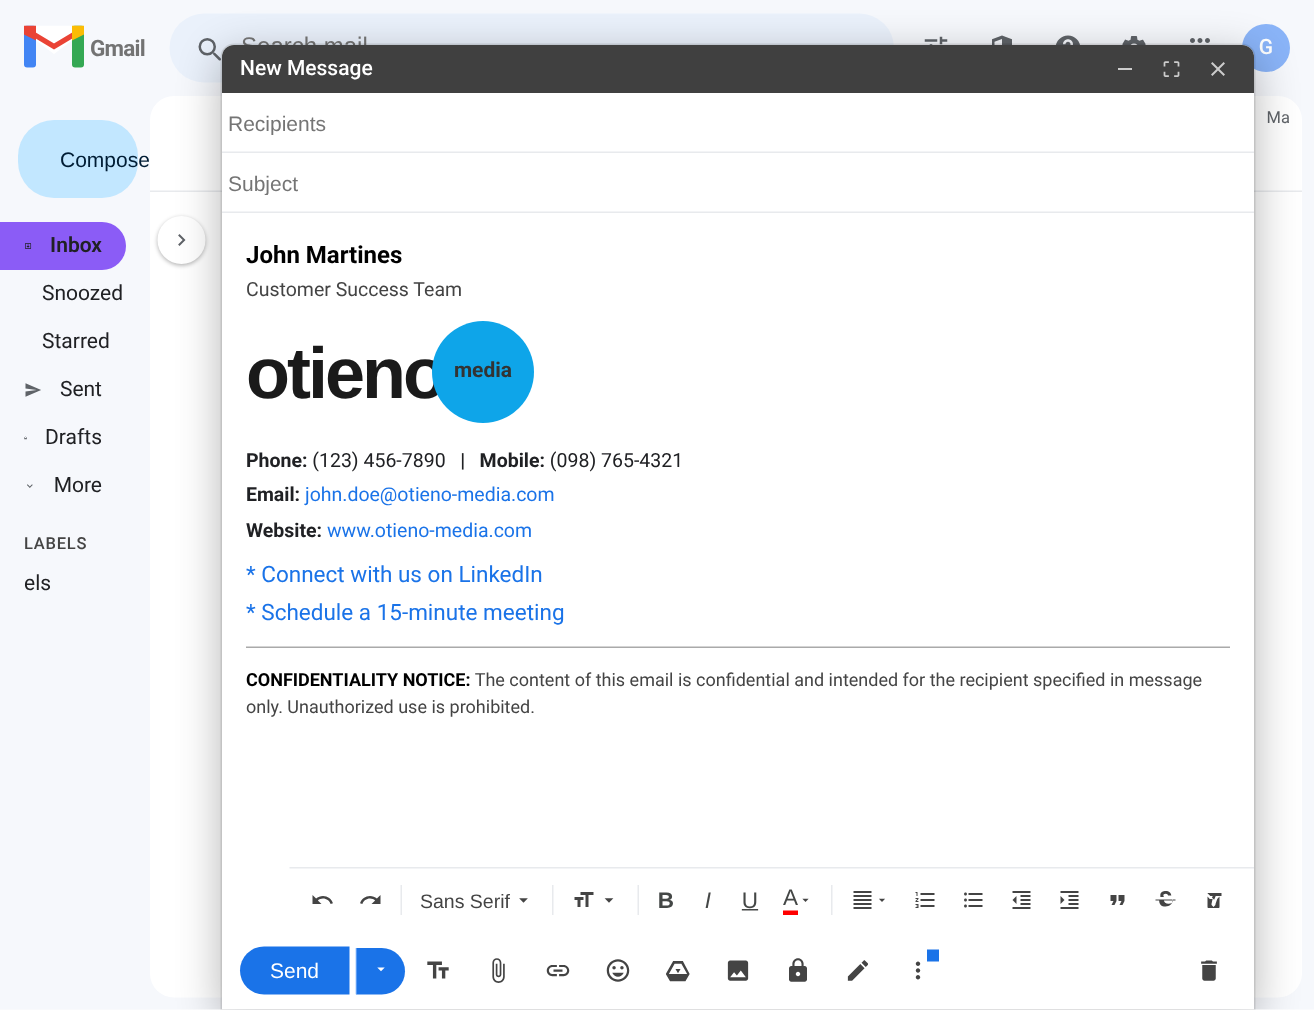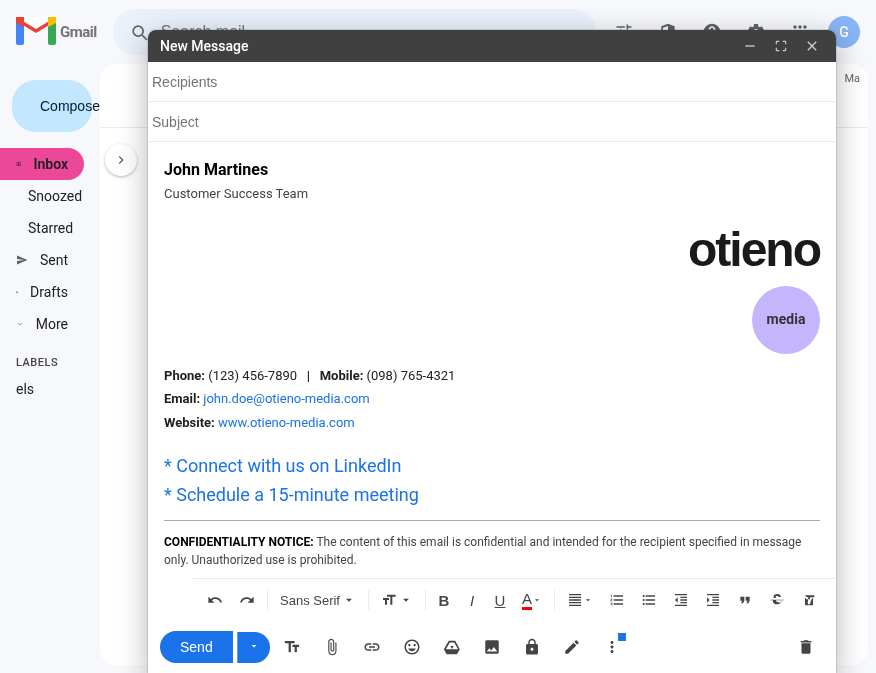--- a/index.html
+++ b/index.html
@@ -105,21 +105,21 @@
       align-items: center;
       padding: 4px 16px;
       height: 32px;
       border-radius: 0 16px 16px 0;
       cursor: pointer;
       font-size: 14px;
       color: #202124;
       gap: 12px;
       margin-right: 16px;
     }
-    .nav-item.active { background: #ec4899; font-weight: 600; }
+    .nav-item.active { background: #8b5cf6; font-weight: 600; }
     .nav-item-label { font-size: 14px; }
 
     
     .email-area {
       flex: 1;
       background: white;
       border-radius: 16px;
       margin: 0 8px 8px 0;
       overflow: hidden;
       position: relative;
@@ -216,35 +216,34 @@
       color: #000;
       margin-bottom: 2px;
     }
     .sig-title {
       font-size: 13px;
       color: #444;
       margin-bottom: 10px;
     }
     .sig-logo-container {
       display: flex;
-      align-items: flex-end;
+      align-items: flex-start;
       margin-bottom: 12px;
-      flex-direction: column;
     }
     .sig-logo-text {
       font-size: 48px;
       font-weight: 900;
       color: #1a1a1a;
       font-family: Arial, sans-serif;
       letter-spacing: -2px;
     }
     .sig-logo-circle {
       width: 68px;
       height: 68px;
-      background: #c4b5fd;
+      background: #0ea5e9;
       border-radius: 50%;
       display: flex;
       align-items: center;
       justify-content: center;
       position: relative;
       margin-left: -8px;
     }
     .sig-logo-circle-text {
       font-size: 13px;
       font-weight: 700;
@@ -258,22 +257,22 @@
       margin-bottom: 4px;
     }
     .sig-contact strong {
       font-weight: 700;
     }
     .sig-link {
       color: #1a73e8;
       text-decoration: none;
     }
     .sig-social {
-      margin-top: 20px;
-      font-size: 18px;
+      margin-top: 8px;
+      font-size: 15px;
     }
     .sig-social div {
       color: #1a73e8;
       cursor: pointer;
       margin-bottom: 2px;
     }
     .sig-divider {
       border: none;
       border-top: 1px solid #aaa;
       margin: 12px 0;

